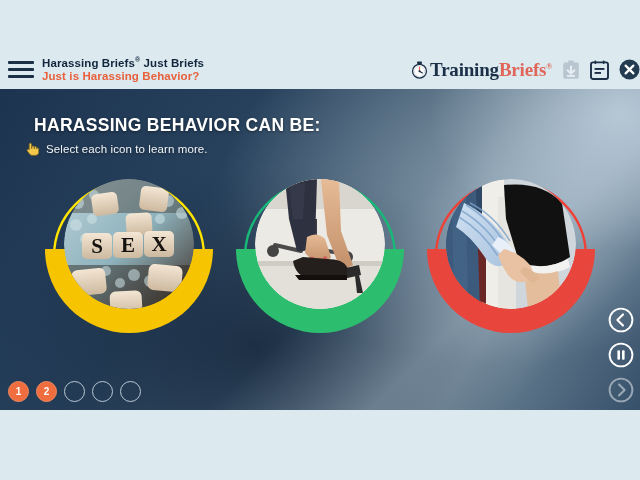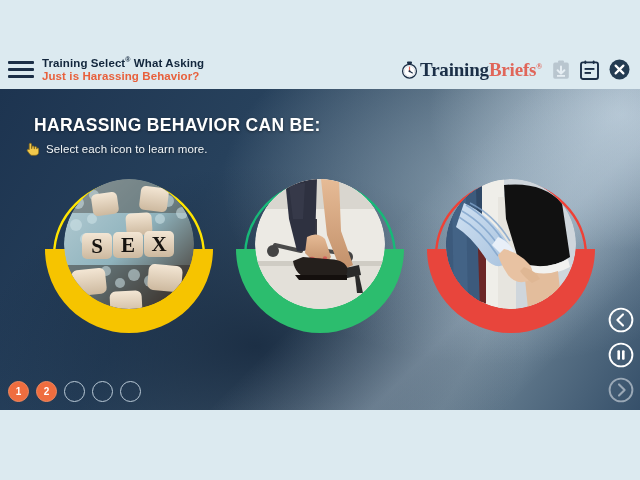--- a/index.html
+++ b/index.html
@@ -38,21 +38,21 @@
     letter-spacing: .1px; white-space: nowrap;
   }
   .title-main sup { font-size: 7px; vertical-align: super; }
   .title-sub {
     font-size: 11.5px; font-weight: bold; color: #e8603c;
     letter-spacing: .1px; white-space: nowrap;
   }
 
   .brand-wrap {
     margin-left: auto; display: flex; align-items: center;
-    gap: 10px; padding-right: 10px;
+    gap: 10px; 
   }
   .logo { display: flex; align-items: center; gap: 2px; }
   .logo-text {
     font-family: "Liberation Serif", serif;
     font-size: 19px; font-weight: bold; letter-spacing: -.2px;
     white-space: nowrap;
   }
   .logo-text .w1 { color: #1b2f47; }
   .logo-text .w2 { color: #e0665a; }
   .logo-text .reg { font-size: 8px; vertical-align: super; color: #e0665a; }
@@ -134,21 +134,21 @@
 
   <div class="topbar">
 
     <div class="hamburger">
       <span></span>
       <span></span>
       <span></span>
     </div>
 
     <div class="titles">
-      <div class="title-main"><span>Training Select</span><sup>®</sup><span> What Asking</span></div>
+      <div class="title-main"><span>Harassing Briefs</span><sup>®</sup><span> Just Briefs</span></div>
       <div class="title-sub">Just is Harassing Behavior?</div>
     </div>
 
     <div class="brand-wrap">
 
       <div class="logo">
         <svg width="17" height="18" viewBox="0 0 17 18">
           <rect x="6" y="0.5" width="5" height="2.4" rx="1" fill="#1b2f47"></rect>
           <circle cx="8.5" cy="10.2" r="6.9" fill="#ffffff" stroke="#1b2f47" stroke-width="1.3"></circle>
           <circle cx="8.5" cy="10.2" r="5.2" fill="none" stroke="#c9d2da" stroke-width=".7"></circle>

